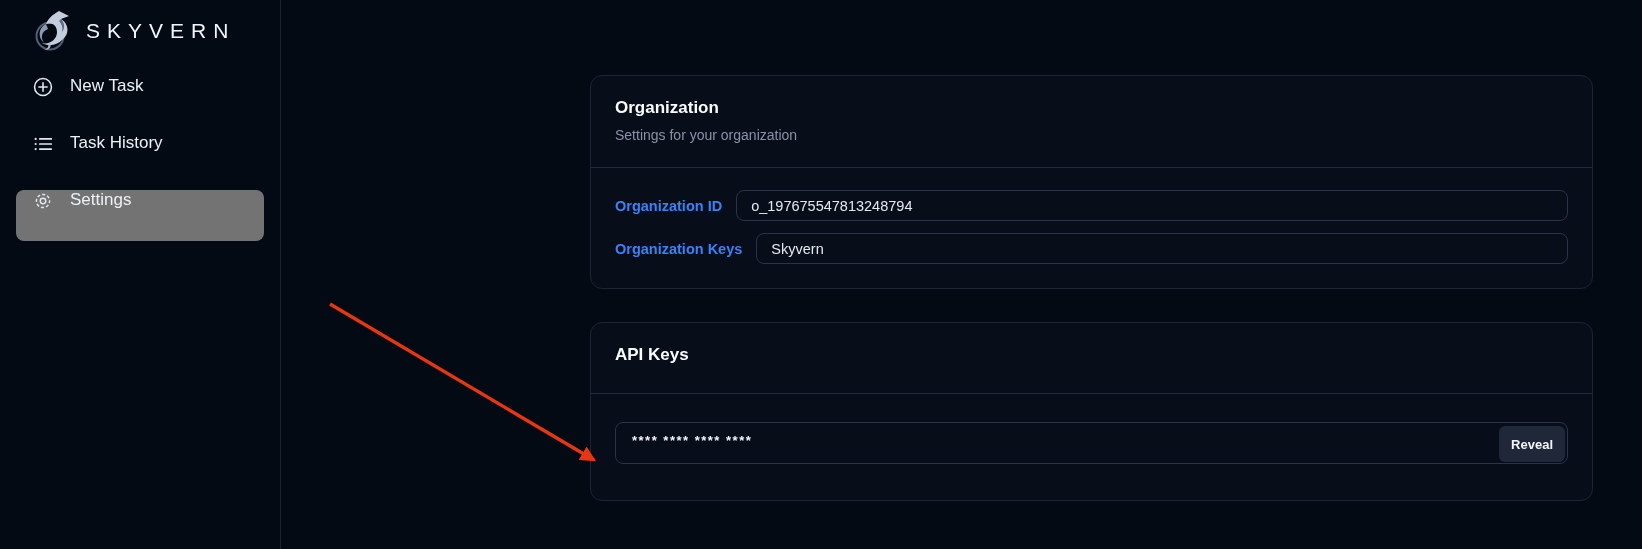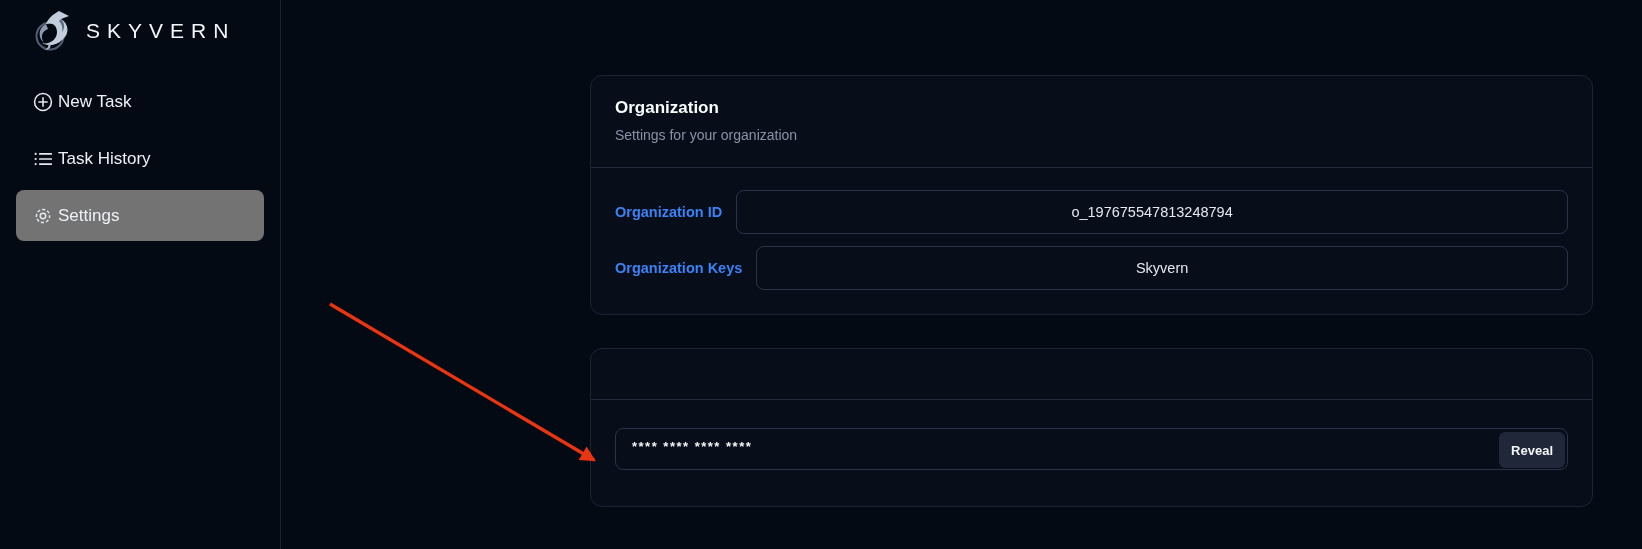--- a/index.html
+++ b/index.html
@@ -20,23 +20,23 @@
     display: flex; align-items: center;
     padding: 7px 0 0 28px; gap: 10px;
   }
   .logo-mark { width: 48px; height: 48px; flex: 0 0 auto; }
   .logo-text {
     color: #f2f5f9; font-size: 21px; font-weight: 500;
     letter-spacing: 7px;
   }
   .nav { position: absolute; top: 76px; left: 0; right: 0; }
   .nav-item {
-    display: flex; align-items: center;
+    display: flex; align-items: flex-start;
     height: 51px; margin: 0 16px 6px 16px;
-    padding-left: 16px; gap: 4px;
+    padding-left: 16px; gap: 16px;
     border-radius: 8px;
     color: #edf0f5; font-size: 17px; font-weight: 500;
     cursor: pointer;
   }
   .nav-item.active { background: #737373; }
   .nav-icon { width: 22px; height: 22px; flex: 0 0 auto; display: block; }
   .main { position: absolute; left: 570px; top: 75px; width: 1023px; }
   .card {
     border: 1px solid #1d2434;
     background: #070d19;
@@ -46,30 +46,29 @@
   }
   .card-header { padding: 22px 24px 24px 24px; }
   .card-title { color: #fafcfe; font-size: 17px; font-weight: 700; }
   .card-subtitle { color: #8a93a6; font-size: 14px; margin-top: 9px; }
   .card-divider { border-top: 1px solid #222a3c; height: 0; }
   .card-body { padding: 22px 24px 24px 24px; }
   .field-row { display: flex; align-items: center; gap: 14px; margin-bottom: 12px; }
   .field-row:last-child { margin-bottom: 0; }
   .field-label { color: #3b82f6; font-size: 14.5px; font-weight: 700; white-space: nowrap; }
   .text-input {
-    flex: 1; height: 44px;
+    flex: 1; height: 31px;
     background: transparent;
     border: 1px solid #2a3349;
     border-radius: 8px;
     color: #e4e9f1; font-size: 14.5px;
     padding: 0 14px;
     font-family: "Liberation Sans", sans-serif;
     box-sizing: border-box;
     outline: none;
-    text-align: center;
   }
   .apikey-wrap { position: relative; }
   .apikey-input {
     width: 100%; height: 42px;
     background: transparent;
     border: 1px solid #2a3349;
     border-radius: 8px;
     color: #f5f7fa; font-size: 13px; font-weight: 700;
     letter-spacing: 1.5px;
     padding: 0 80px 6px 16px;
@@ -157,20 +156,21 @@
         <span class="field-label">Organization Keys</span>
         <input class="text-input" type="text" readonly="" value="Skyvern" style="">
       </div>
     </div>
   </div>
 
   <div class="gap-between-cards"></div>
 
   <div class="card">
     <div class="card-header" style="padding-bottom:28px;">
+      <div class="card-title">API Keys</div>
     </div>
     <div class="card-divider"></div>
     <div class="card-body" style="padding:28px 24px 36px 24px;">
       <div class="apikey-wrap">
         <input class="apikey-input" type="text" readonly="" value="**** **** **** ****" style="">
         <button class="reveal-btn">Reveal</button>
       </div>
     </div>
   </div>
 

